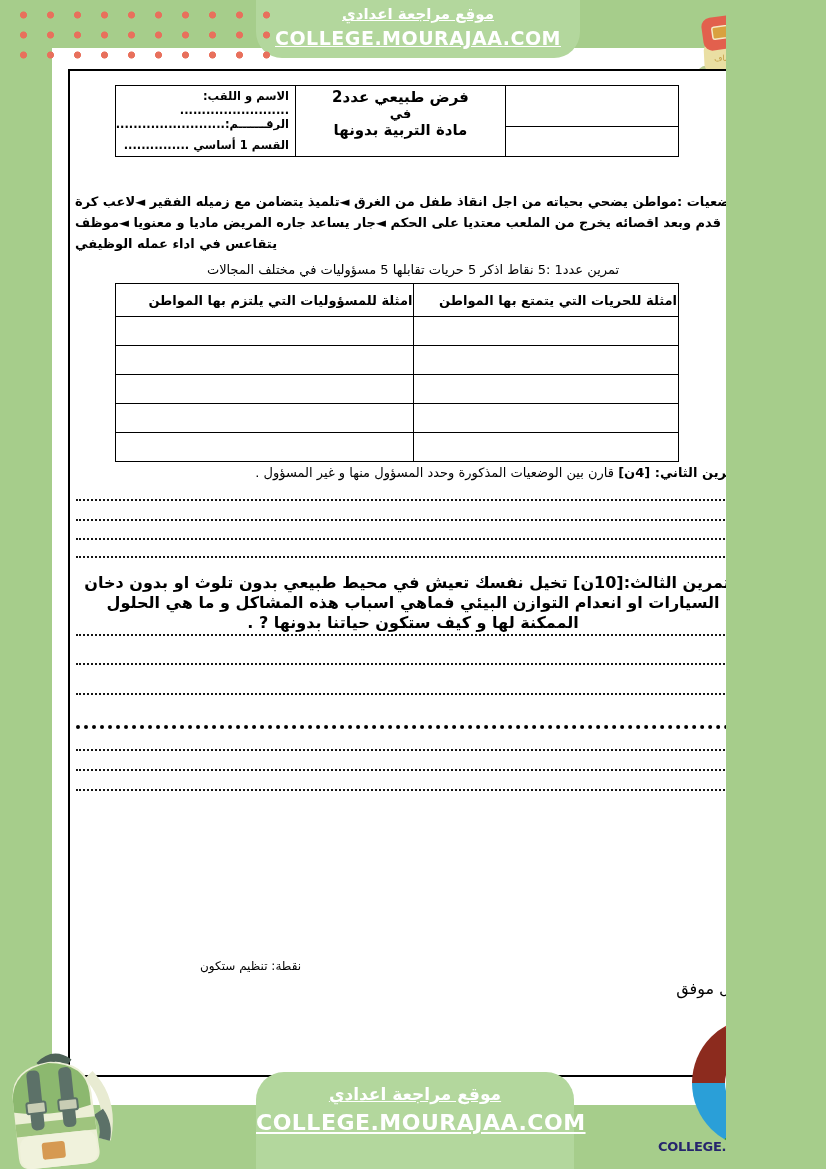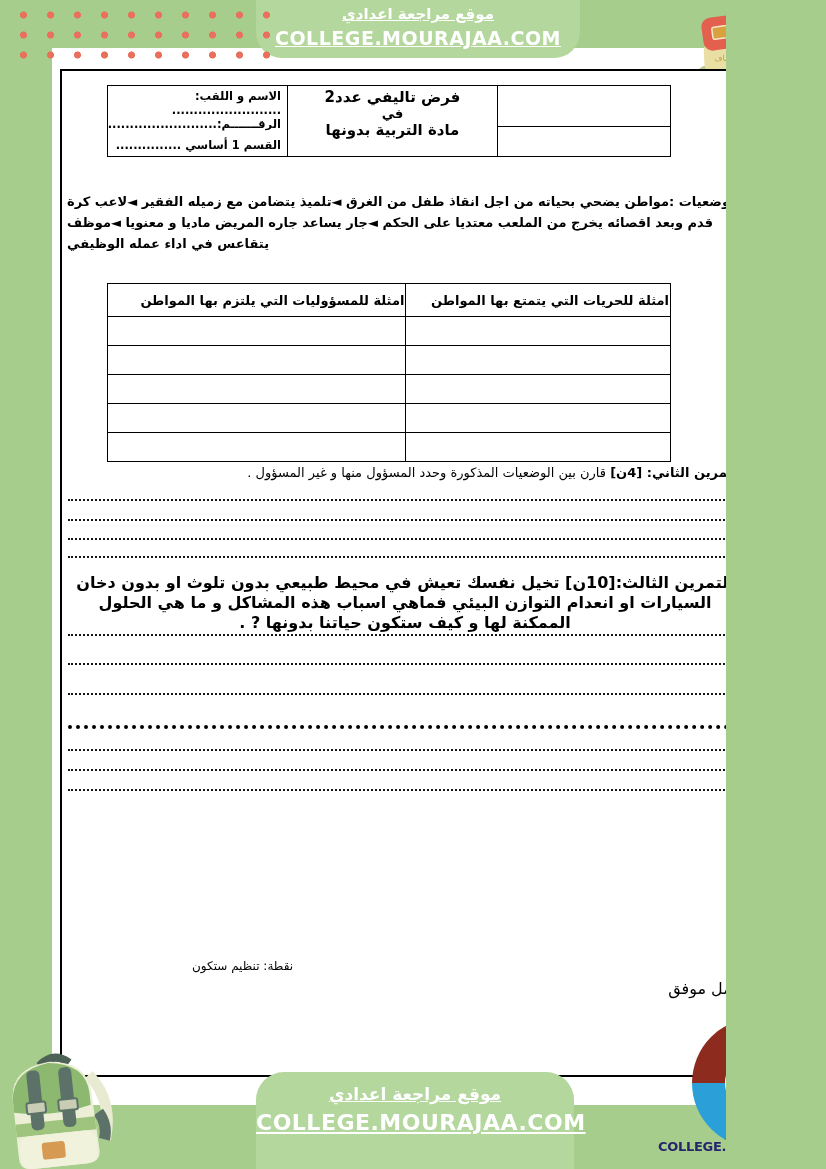--- a/index.html
+++ b/index.html
@@ -19,21 +19,21 @@
 
   
   #dots{position:absolute;left:4px;top:2px;width:272px;height:60px;
         background-image:radial-gradient(circle,#e8705c 3.2px,rgba(0,0,0,0) 3.9px);
         background-size:27px 20px;background-position:6px 3px;}
 
   
   #white-page{position:absolute;left:52px;top:48px;width:720px;height:1057px;background:#ffffff;}
 
   
-  #doc{position:absolute;left:60px;top:69px;width:686px;height:1004px;border:2px solid #000;background:#fff;}
+  #doc{position:absolute;left:68px;top:69px;width:686px;height:1004px;border:2px solid #000;background:#fff;}
 
   
   #info-table{position:absolute;left:45px;top:14px;width:564px;height:72px;display:flex;
               border:1px solid #000;box-sizing:border-box;}
   #info-table .cell{box-sizing:border-box;}
   .cell-info{width:180px;border-right:1px solid #000;padding:3px 6px 4px 4px;display:flex;
              flex-direction:column;font-weight:bold;font-size:11.5px;direction:rtl;text-align:right;}
   .cell-info .row-class{margin-top:auto;}
   .cell-title{width:210px;border-right:1px solid #000;text-align:center;font-weight:bold;direction:rtl;padding-top:2px;}
   .cell-title .t1{font-size:15px;}
@@ -132,32 +132,33 @@
 
   <div id="doc">
 
     <div id="info-table">
       <div class="cell cell-info">
         <div>الاسم و اللقب: .........................</div>
         <div>الرقـــــــم:.........................</div>
         <div class="row-class">القسم 1 أساسي ...............</div>
       </div>
       <div class="cell cell-title">
-        <div class="t1">فرض تاليفي عدد2</div>
+        <div class="t1">فرض طبيعي عدد2</div>
         <div class="t2">في</div>
         <div class="t3">مادة التربية بدونها</div>
       </div>
       <div class="cell cell-blank">
         <div class="bk-top"></div>
         <div class="bk-bottom"></div>
       </div>
     </div>
 
     <div id="situations">الوضعيات :مواطن يضحي بحياته من اجل انقاذ طفل من الغرق ◄تلميذ يتضامن مع زميله الفقير ◄لاعب كرة قدم وبعد اقصائه يخرج من الملعب معتديا على الحكم ◄جار يساعد جاره المريض ماديا و معنويا ◄موظف يتقاعس في اداء عمله الوظيفي</div>
 
+    <div id="ex1-heading">تمرين عدد1 :5 نقاط اذكر 5 حريات  تقابلها 5  مسؤوليات في مختلف المجالات</div>
 
     <table id="ans-table">
       <thead>
         <tr>
           <th class="col-freedoms">امثلة للحريات التي يتمتع بها المواطن</th>
           <th class="col-resp">امثلة للمسؤوليات التي يلتزم بها المواطن</th>
         </tr>
       </thead>
       <tbody>
         <tr>

